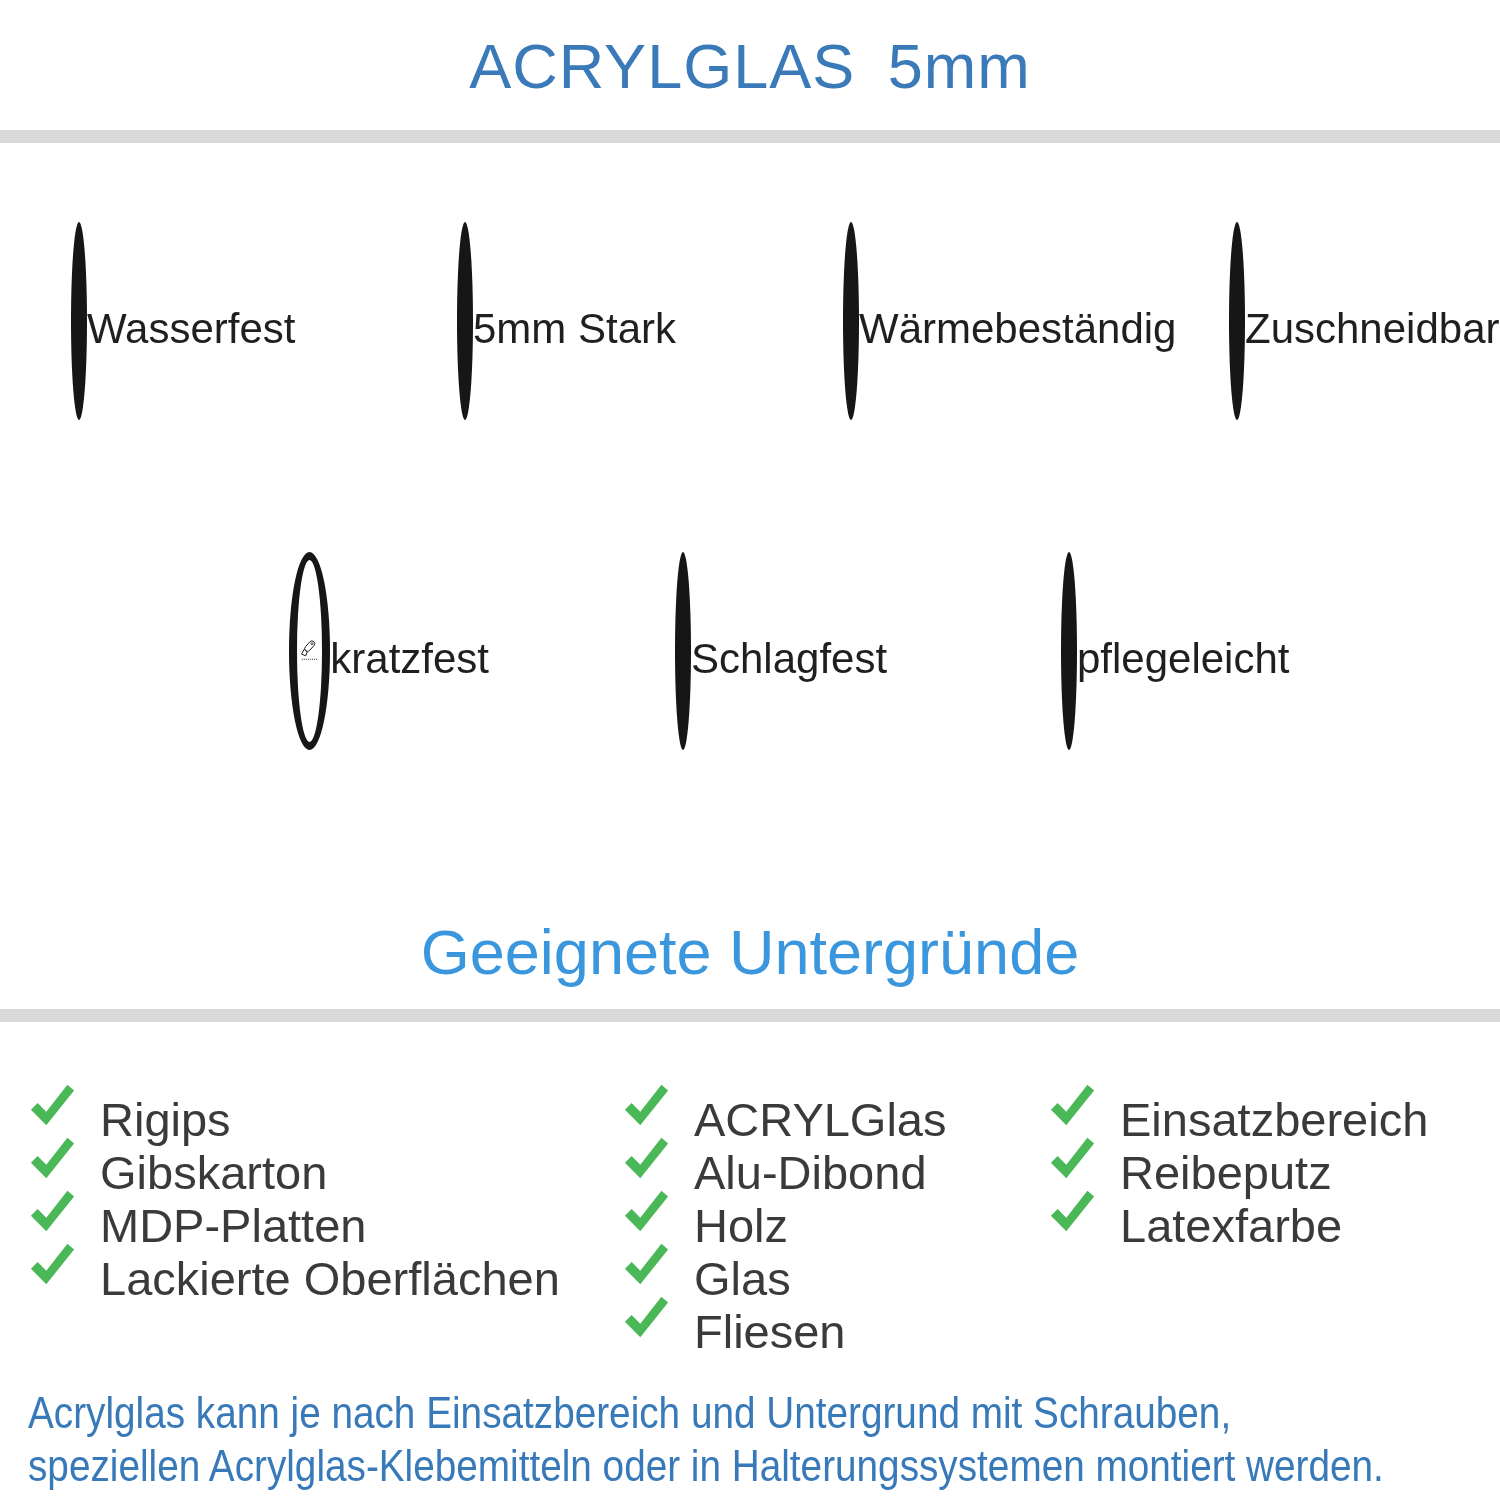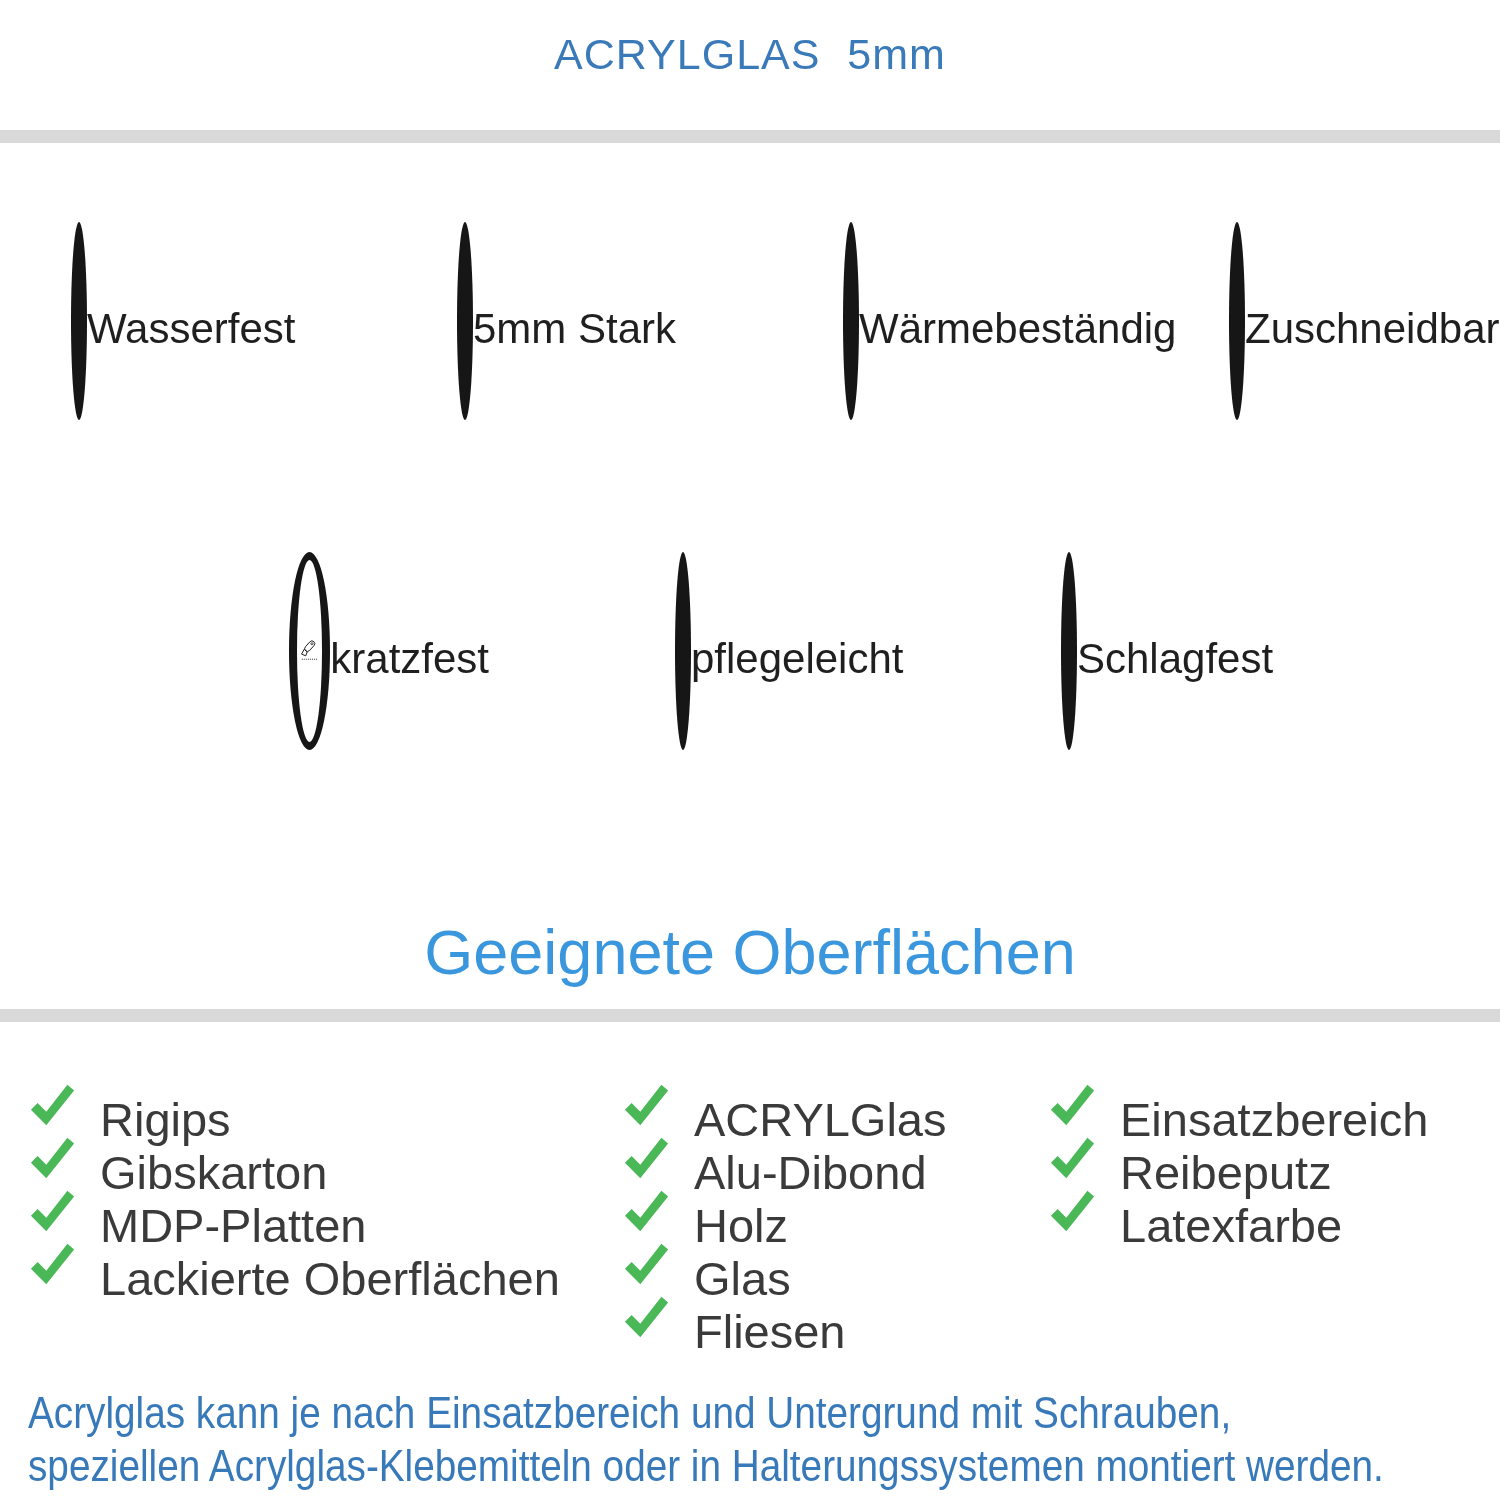--- a/index.html
+++ b/index.html
@@ -1,19 +1,19 @@
 <!DOCTYPE html>
 <html><head>
 <meta charset="utf-8">
 <style>
   html,body{margin:0;padding:0;background:#ffffff;}
   .page{position:relative;width:1500px;height:1500px;background:#ffffff;overflow:hidden;
         font-family:"Liberation Sans","DejaVu Sans",sans-serif;}
   .title{position:absolute;top:30px;left:0;width:1500px;margin:0;text-align:center;
-         font-size:43px;font-weight:400;color:#3a7ab9;letter-spacing:1px;word-spacing:14px;}
+         font-size:63px;font-weight:400;color:#3a7ab9;letter-spacing:1px;word-spacing:14px;}
   .bar{position:absolute;left:0;width:1500px;height:13px;background:#d9d9d9;}
   .bar1{top:130px;}
   .bar2{top:1009px;}
   .row{position:absolute;left:0;width:1500px;display:flex;justify-content:center;gap:186px;}
   .row1{top:222px;}
   .row2{top:552px;padding-left:40px;width:1470px;}
   .feature{display:flex;align-items:center;width:200px;flex:0 0 auto;}
   .circle{box-sizing:border-box;width:198px;height:198px;border:8px solid #161616;border-radius:50%;
           background:#fff;display:flex;align-items:center;justify-content:center;overflow:hidden;}
   .feature-label{margin-top:16px;font-size:42px;color:#1f1f1f;white-space:nowrap;}
@@ -122,50 +122,50 @@
           </g>
           <path d="M38 166 H166" stroke="#151515" stroke-width="8" stroke-dasharray="7 9"></path>
         </svg>
       </div>
       <div class="feature-label">kratzfest</div>
     </div>
 
     <div class="feature">
       <div class="circle">
         <svg width="182" height="182" viewBox="0 0 200 200">
-          <path d="M16 46 Q28 34 44 30" stroke="#111111" stroke-width="8" fill="none" stroke-linecap="round"></path>
-          <path d="M8 76 Q20 70 34 68" stroke="#111111" stroke-width="8" fill="none" stroke-linecap="round"></path>
-          <g transform="rotate(-16 100 80)">
-            <rect x="44" y="28" width="118" height="104" rx="14" fill="#f8d84b" stroke="#111111" stroke-width="9"></rect>
-          </g>
-          <path d="M78 200 L78 152 Q58 142 62 114 L70 74 Q72 62 82 63 Q91 64 90 75 L88 100 L93 100 L93 62 Q93 50 103 50 Q113 50 113 62 L113 100 L118 100 L118 56 Q118 44 128 44 Q138 44 138 56 L138 102 L143 102 L143 70 Q143 59 152 60 Q161 61 160 72 L155 124 Q151 146 128 152 L128 200 Z" fill="#fde7c5" stroke="#111111" stroke-width="8" stroke-linejoin="round"></path>
-        </svg>
-      </div>
-      <div class="feature-label">pflegeleicht</div>
-    </div>
-
-    <div class="feature">
-      <div class="circle">
-        <svg width="182" height="182" viewBox="0 0 200 200">
           <path d="M88 44 L176 24 Q188 22 188 34 Q188 44 176 46 L90 66 Z" fill="#e2926e"></path>
           <path d="M52 12 L84 12 L81 28 L90 32 L90 64 L81 68 L88 86 L48 86 L55 68 L46 64 L46 32 L55 28 Z" fill="#aab3bf"></path>
           <ellipse cx="44" cy="104" rx="7" ry="4" transform="rotate(-35 44 104)" fill="#9fd4f4"></ellipse>
           <ellipse cx="56" cy="116" rx="7" ry="4" transform="rotate(-15 56 116)" fill="#9fd4f4"></ellipse>
           <ellipse cx="70" cy="122" rx="7" ry="4" fill="#9fd4f4"></ellipse>
           <ellipse cx="84" cy="118" rx="7" ry="4" transform="rotate(15 84 118)" fill="#9fd4f4"></ellipse>
           <ellipse cx="96" cy="106" rx="7" ry="4" transform="rotate(35 96 106)" fill="#9fd4f4"></ellipse>
           <path d="M26 150 Q22 142 34 142 L164 142 Q176 142 172 152 L166 176 Q164 184 152 184 L42 184 Q32 184 30 176 Z" fill="#54e4a8"></path>
           <path d="M140 142 L164 142 Q176 142 172 152 L168 166 L146 152 Z" fill="#2bd693"></path>
         </svg>
       </div>
       <div class="feature-label">Schlagfest</div>
     </div>
-  </div>
-
-  <h2 class="subheading">Geeignete Oberflächen</h2>
+
+    <div class="feature">
+      <div class="circle">
+        <svg width="182" height="182" viewBox="0 0 200 200">
+          <path d="M16 46 Q28 34 44 30" stroke="#111111" stroke-width="8" fill="none" stroke-linecap="round"></path>
+          <path d="M8 76 Q20 70 34 68" stroke="#111111" stroke-width="8" fill="none" stroke-linecap="round"></path>
+          <g transform="rotate(-16 100 80)">
+            <rect x="44" y="28" width="118" height="104" rx="14" fill="#f8d84b" stroke="#111111" stroke-width="9"></rect>
+          </g>
+          <path d="M78 200 L78 152 Q58 142 62 114 L70 74 Q72 62 82 63 Q91 64 90 75 L88 100 L93 100 L93 62 Q93 50 103 50 Q113 50 113 62 L113 100 L118 100 L118 56 Q118 44 128 44 Q138 44 138 56 L138 102 L143 102 L143 70 Q143 59 152 60 Q161 61 160 72 L155 124 Q151 146 128 152 L128 200 Z" fill="#fde7c5" stroke="#111111" stroke-width="8" stroke-linejoin="round"></path>
+        </svg>
+      </div>
+      <div class="feature-label">pflegeleicht</div>
+    </div>
+  </div>
+
+  <h2 class="subheading">Geeignete Untergründe</h2>
   <div class="bar bar2"></div>
 
   <div class="col col1">
     <div class="item">
       <svg width="50" height="48" viewBox="0 0 50 50">
           <polygon points="2,30 9,23 18,32 40,4 47,10 18,46" fill="#4bb858"></polygon>
         </svg>
       <span class="item-label">Rigips</span>
     </div>
     <div class="item">

